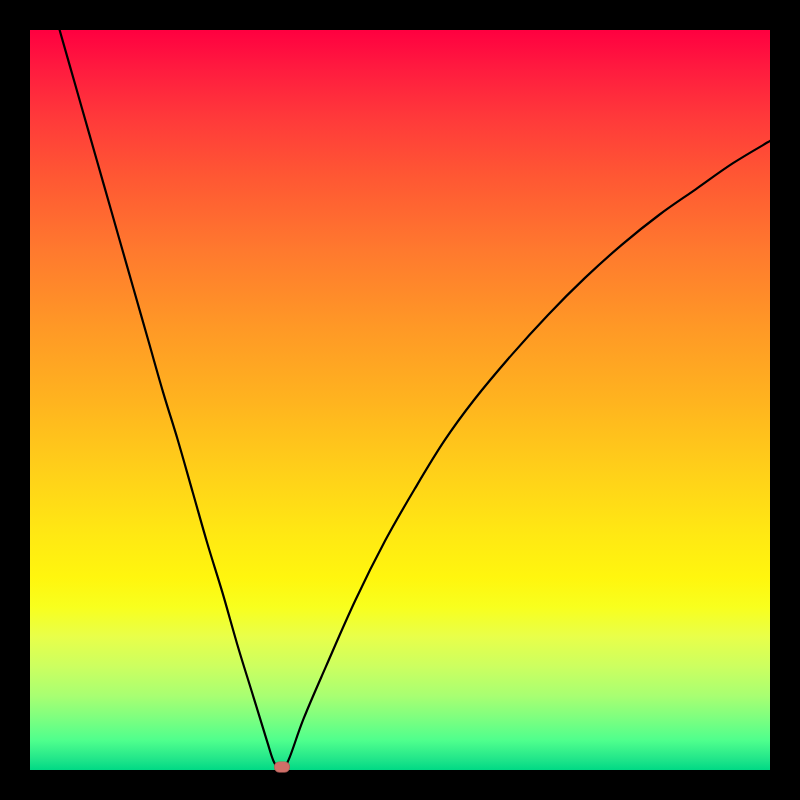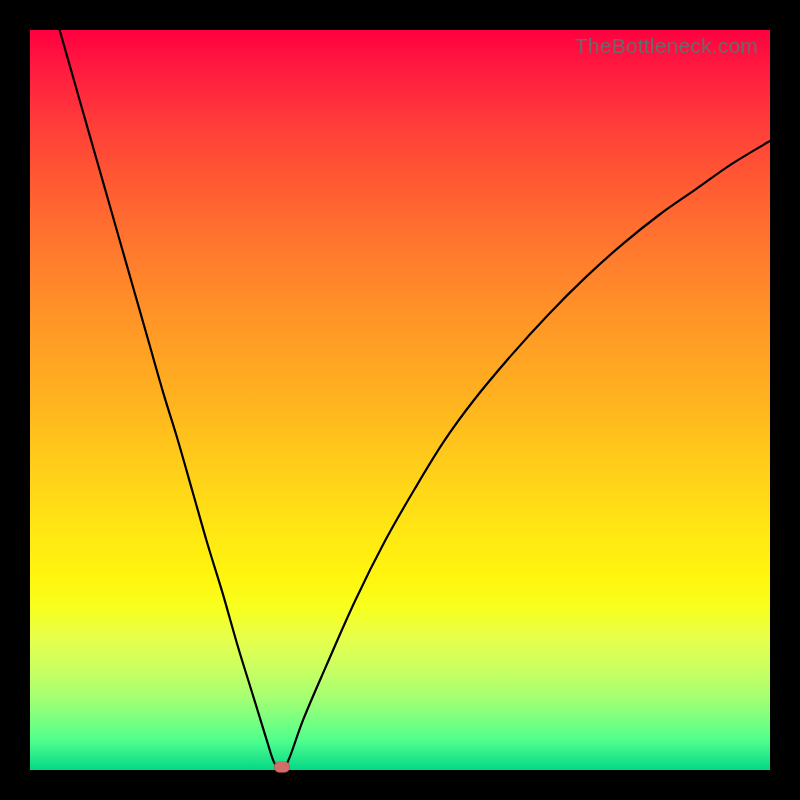--- a/index.html
+++ b/index.html
@@ -72,19 +72,18 @@
     transform: translate(-50%, -50%);
     box-shadow: inset 0 0 0 0.5px rgba(120,60,55,0.5);
     pointer-events: none;
   }
 </style>
 </head>
 <body>
 
 <div class="frame">
   <div class="plot-area">
-    <div class="watermark">TheBottleneck.com</div>
     <svg class="curve" viewBox="0 0 740 740" preserveAspectRatio="none">
       <path id="curve-path" fill="none" stroke="#000" stroke-width="2.2" stroke-linejoin="round" stroke-linecap="round" d="M 29.6 0 C 32.264 9.323999999999991, 39.071999999999996 33.15199999999995, 44.4 51.799999999999955 C 49.728 70.44799999999995, 53.872 84.95200000000003, 59.2 103.60000000000002 C 64.528 122.24800000000002, 68.672 136.75199999999998, 74 155.39999999999998 C 79.328 174.04799999999997, 83.472 188.55200000000005, 88.8 207.20000000000005 C 94.128 225.84800000000004, 98.272 240.352, 103.60000000000001 259 C 108.92800000000001 277.64799999999997, 113.072 292.15200000000004, 118.4 310.8 C 123.72800000000001 329.448, 127.87199999999999 344.618, 133.2 362.59999999999997 C 138.528 380.58199999999994, 142.672 392.71799999999996, 148 410.7 C 153.328 428.682, 157.472 443.85200000000003, 162.8 462.5 C 168.12800000000001 481.14799999999997, 172.272 496.318, 177.6 514.3 C 182.928 532.2819999999999, 187.072 544.418, 192.4 562.4 C 197.728 580.382, 201.872 596.2180000000001, 207.20000000000002 614.2 C 212.52800000000002 632.182, 216.672 644.9839999999999, 222 662.3 C 227.328 679.616, 232.804 697.746, 236.8 710.4 C 240.79600000000002 723.054, 241.536 727.272, 244.20000000000002 732.6 C 246.86400000000003 737.928, 248.93600000000004 740.666, 251.60000000000002 740 C 254.264 739.334, 255.004 738.2239999999999, 259 728.9 C 262.996 719.576, 267.14 704.85, 273.8 688.2 C 280.46000000000004 671.5500000000001, 286.676 657.712, 296 636.4 C 305.324 615.088, 314.944 592.444, 325.6 569.8 C 336.25600000000003 547.156, 344.544 530.58, 355.2 510.6 C 365.856 490.62, 374.144 476.78200000000004, 384.8 458.8 C 395.456 440.818, 403.744 426.68399999999997, 414.40000000000003 410.7 C 425.05600000000004 394.716, 432.012 385.318, 444 370 C 455.988 354.682, 467.68 340.91799999999995, 481 325.59999999999997 C 494.32 310.282, 504.68 298.886, 518 284.90000000000003 C 531.32 270.91400000000004, 541.68 260.554, 555 247.89999999999998 C 568.32 235.24599999999998, 578.68 225.92200000000003, 592 214.60000000000002 C 605.32 203.27800000000002, 615.68 194.99, 629 185 C 642.32 175.01, 652.68 168.424, 666 159.10000000000002 C 679.32 149.77600000000004, 689.68 141.85800000000006, 703 133.20000000000005 C 716.32 124.54200000000004, 733.34 114.99600000000001, 740 111"></path>
     </svg>
     <div id="min-marker" class="marker" style="left: 251.6px; top: 737px;"></div>
   </div>
 </div>
 
 </body></html>

